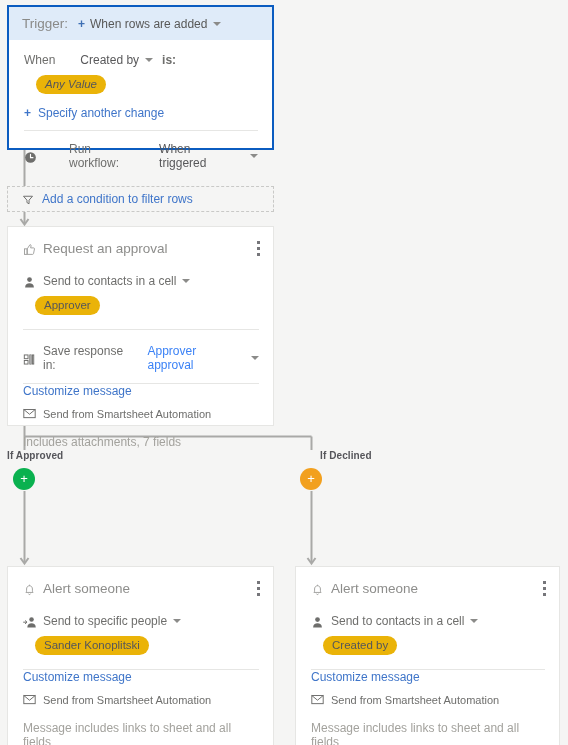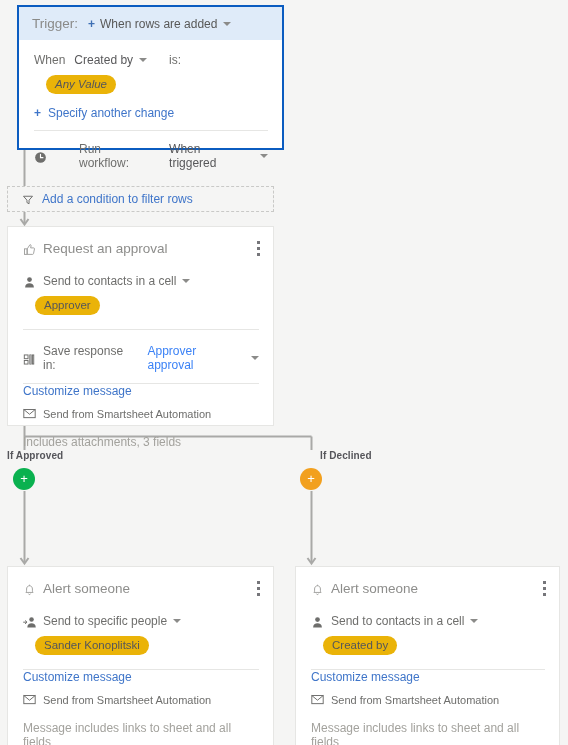--- a/index.html
+++ b/index.html
@@ -31,21 +31,21 @@
     pointer-events: none;
   }
   
   .card {
     position: absolute;
     background: #ffffff;
     border: 1px solid #e3e3e1;
     box-sizing: border-box;
   }
   .trigger-card {
-    left: 17px;
+    left: 7px;
     top: 5px;
     width: 267px;
     height: 145px;
     border: 2px solid #0b5cc0;
     background: #ffffff;
   }
   .trigger-head {
     height: 33px;
     background: #dfebf9;
     display: flex;
@@ -79,23 +79,23 @@
   }
   .trigger-body {
     padding: 13px 14px 0 15px;
   }
   .row-when {
     display: flex;
     align-items: center;
     font-size: 12px;
     color: #6e6e6c;
   }
-  .row-when .w-lbl { margin-right: 9px; }
+  .row-when .w-lbl { margin-right: 25px; }
   .row-when .w-field { color: #58585a; }
-  .row-when .w-is { margin-left: 22px; }
+  .row-when .w-is { margin-left: 9px; font-weight: bold; }
 
   .pill {
     display: inline-block;
     background: #eab308;
     border-radius: 11px;
     padding: 3px 9px 4px 9px;
     font-size: 11.5px;
     color: #55565a;
     margin-top: 8px;
     margin-left: 12px;
@@ -372,21 +372,21 @@
       </div>
       <div class="plain-row">
         <span class="ico">
           <svg width="13" height="11" viewBox="0 0 16 13">
             <rect x="1" y="1.6" width="14" height="10" fill="none" stroke="#6e6e6c" stroke-width="1.2"></rect>
             <path d="M1 1.6 L8 7.4 L15 1.6" fill="none" stroke="#6e6e6c" stroke-width="1.2"></path>
           </svg>
         </span>
         <span>Send from Smartsheet Automation</span>
       </div>
-      <div class="note">Includes attachments, 3 fields</div>
+      <div class="note">Includes attachments, 7 fields</div>
     </div>
   </div>
 
   <div class="branch-label" style="left:7px; top:450px;">If Approved</div>
   <div class="node" style="left:13px; top:468px; background:#0ab14f;">
     <span>+</span>
   </div>
 
   <div class="branch-label" style="left:293px; top:450px;padding-left:27px;">If Declined</div>
   <div class="node" style="left:300px; top:468px; background:#f2a01e;">

